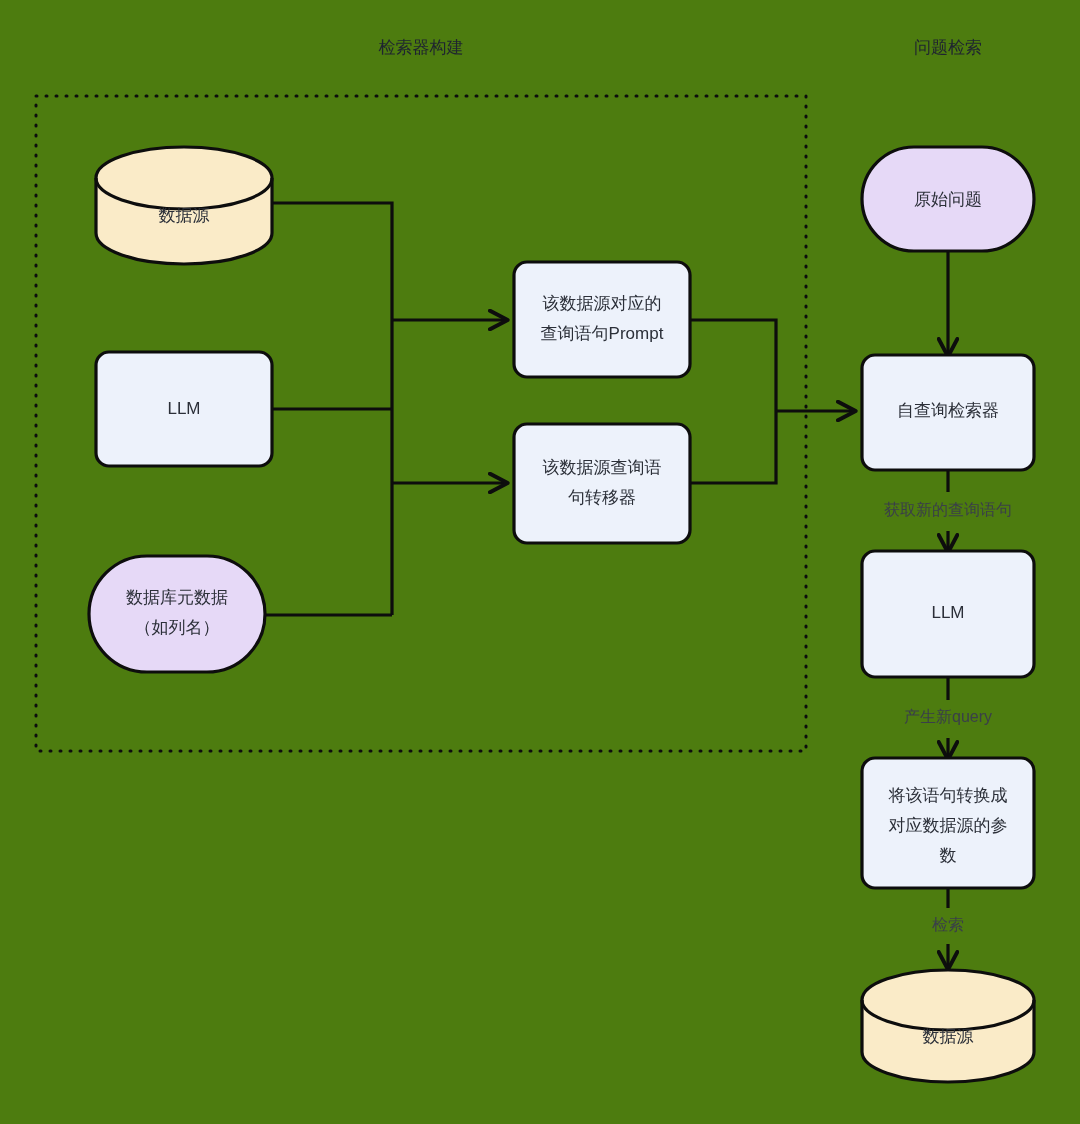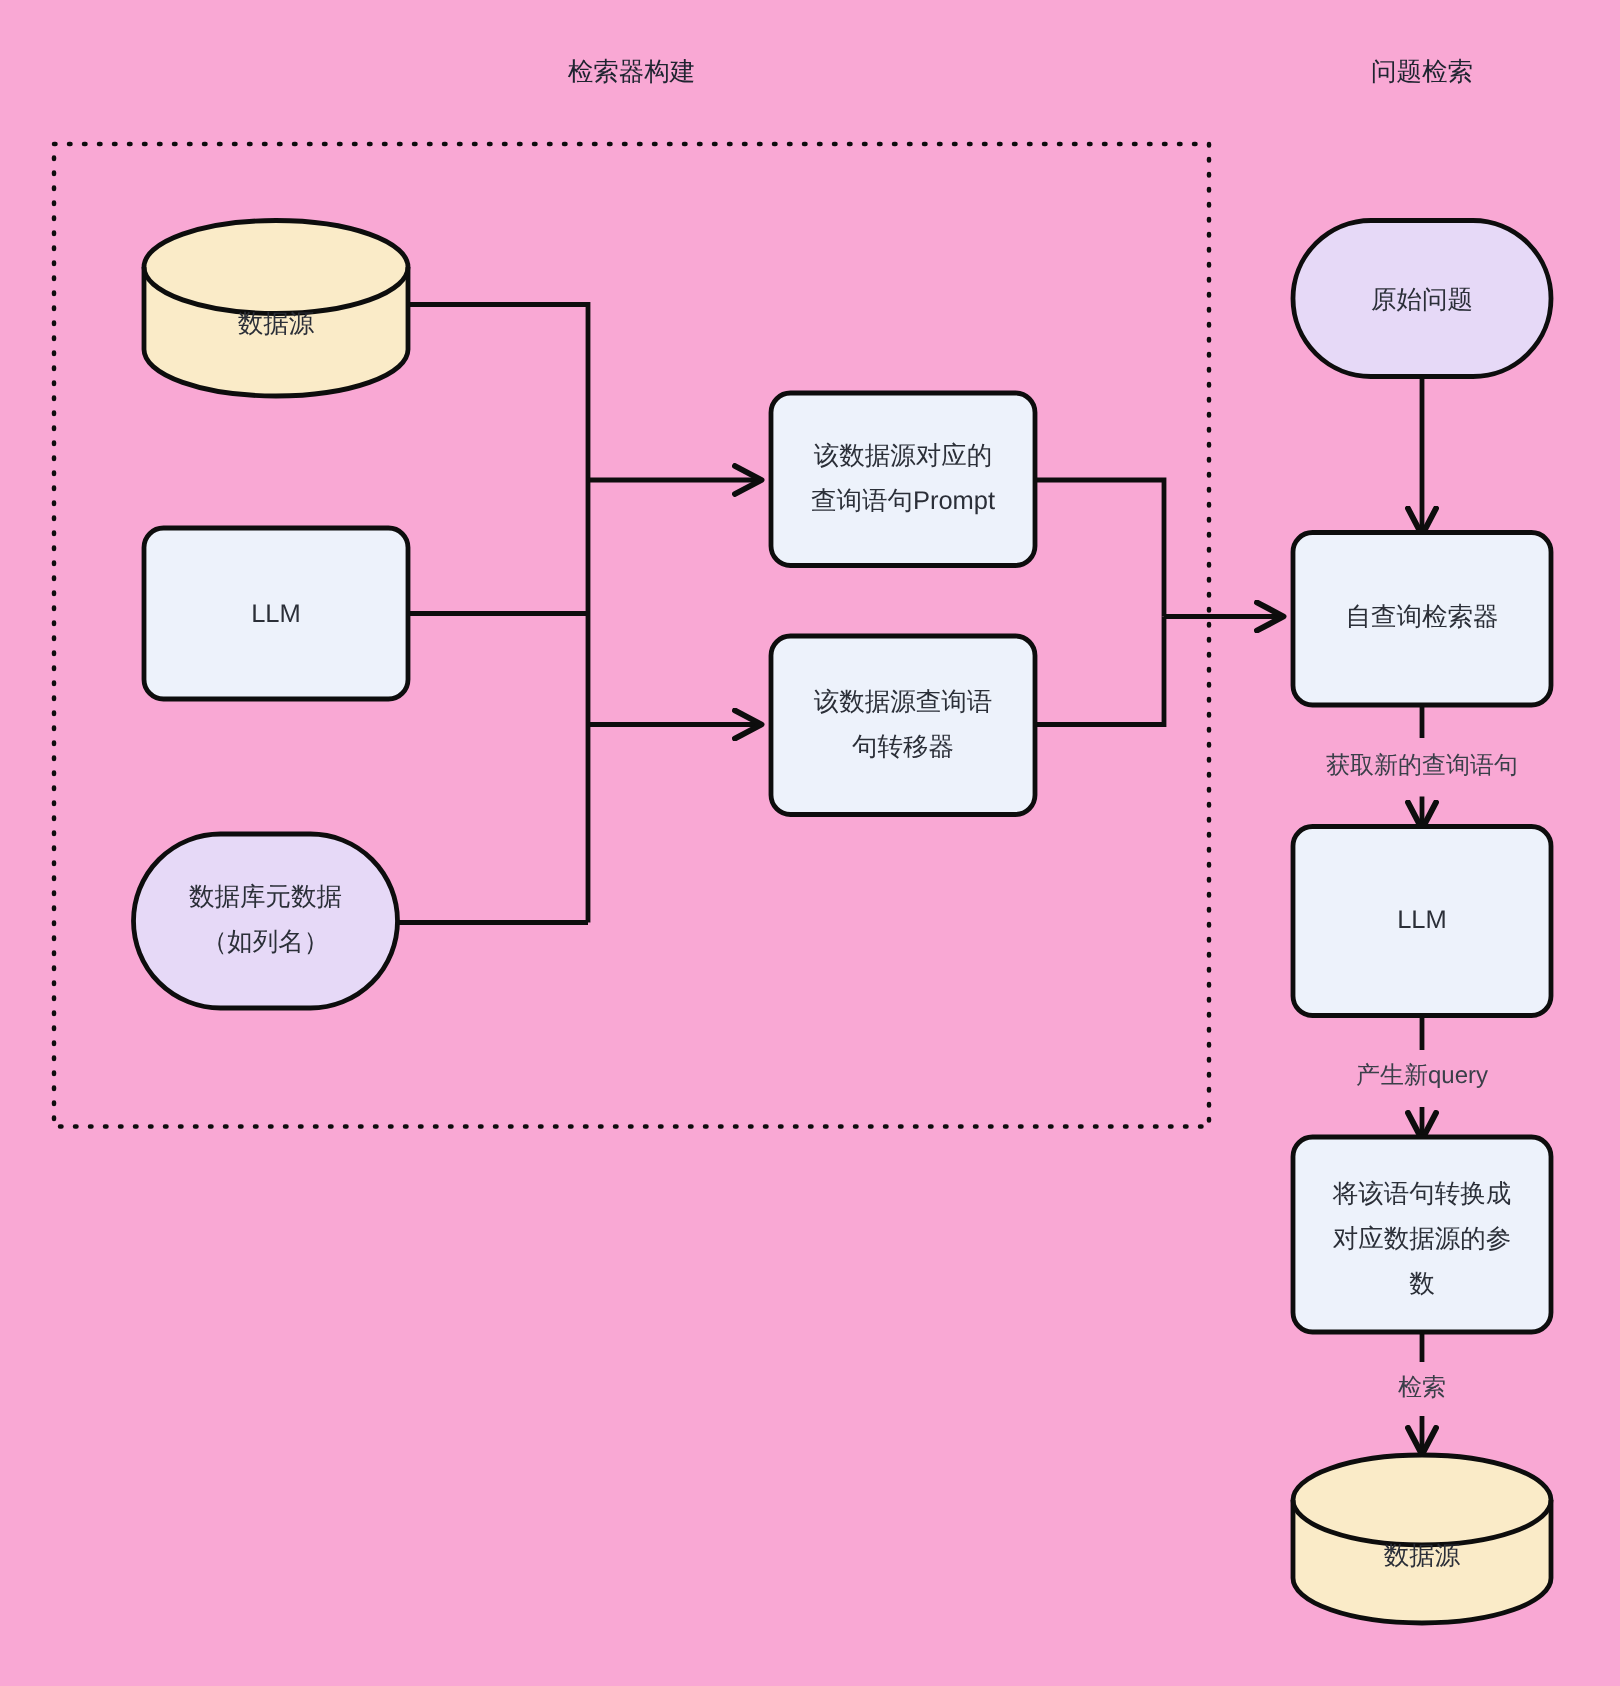--- a/index.html
+++ b/index.html
@@ -7,21 +7,21 @@
     padding: 0;
     background: #ffffff;
   }
   body {
     font-family: "Liberation Sans", "DejaVu Sans", sans-serif;
   }
   #canvas {
     position: relative;
     width: 1080px;
     height: 1124px;
-    background: #f9a8d4;
+    background: #4d7c0f;
     overflow: hidden;
   }
   svg#diagram {
     position: absolute;
     left: 0;
     top: 0;
     width: 1080px;
     height: 1124px;
   }
   .lane-title {

